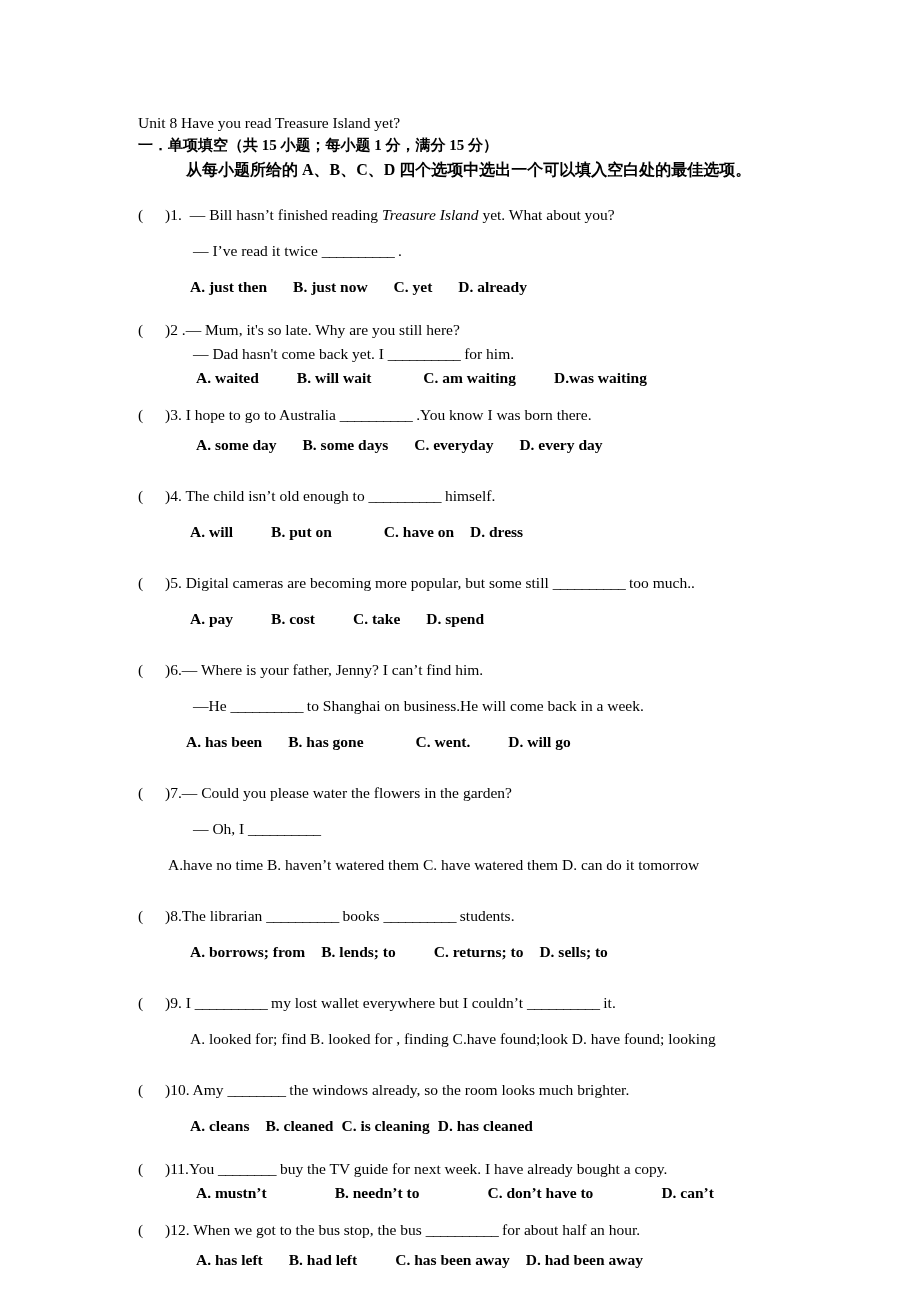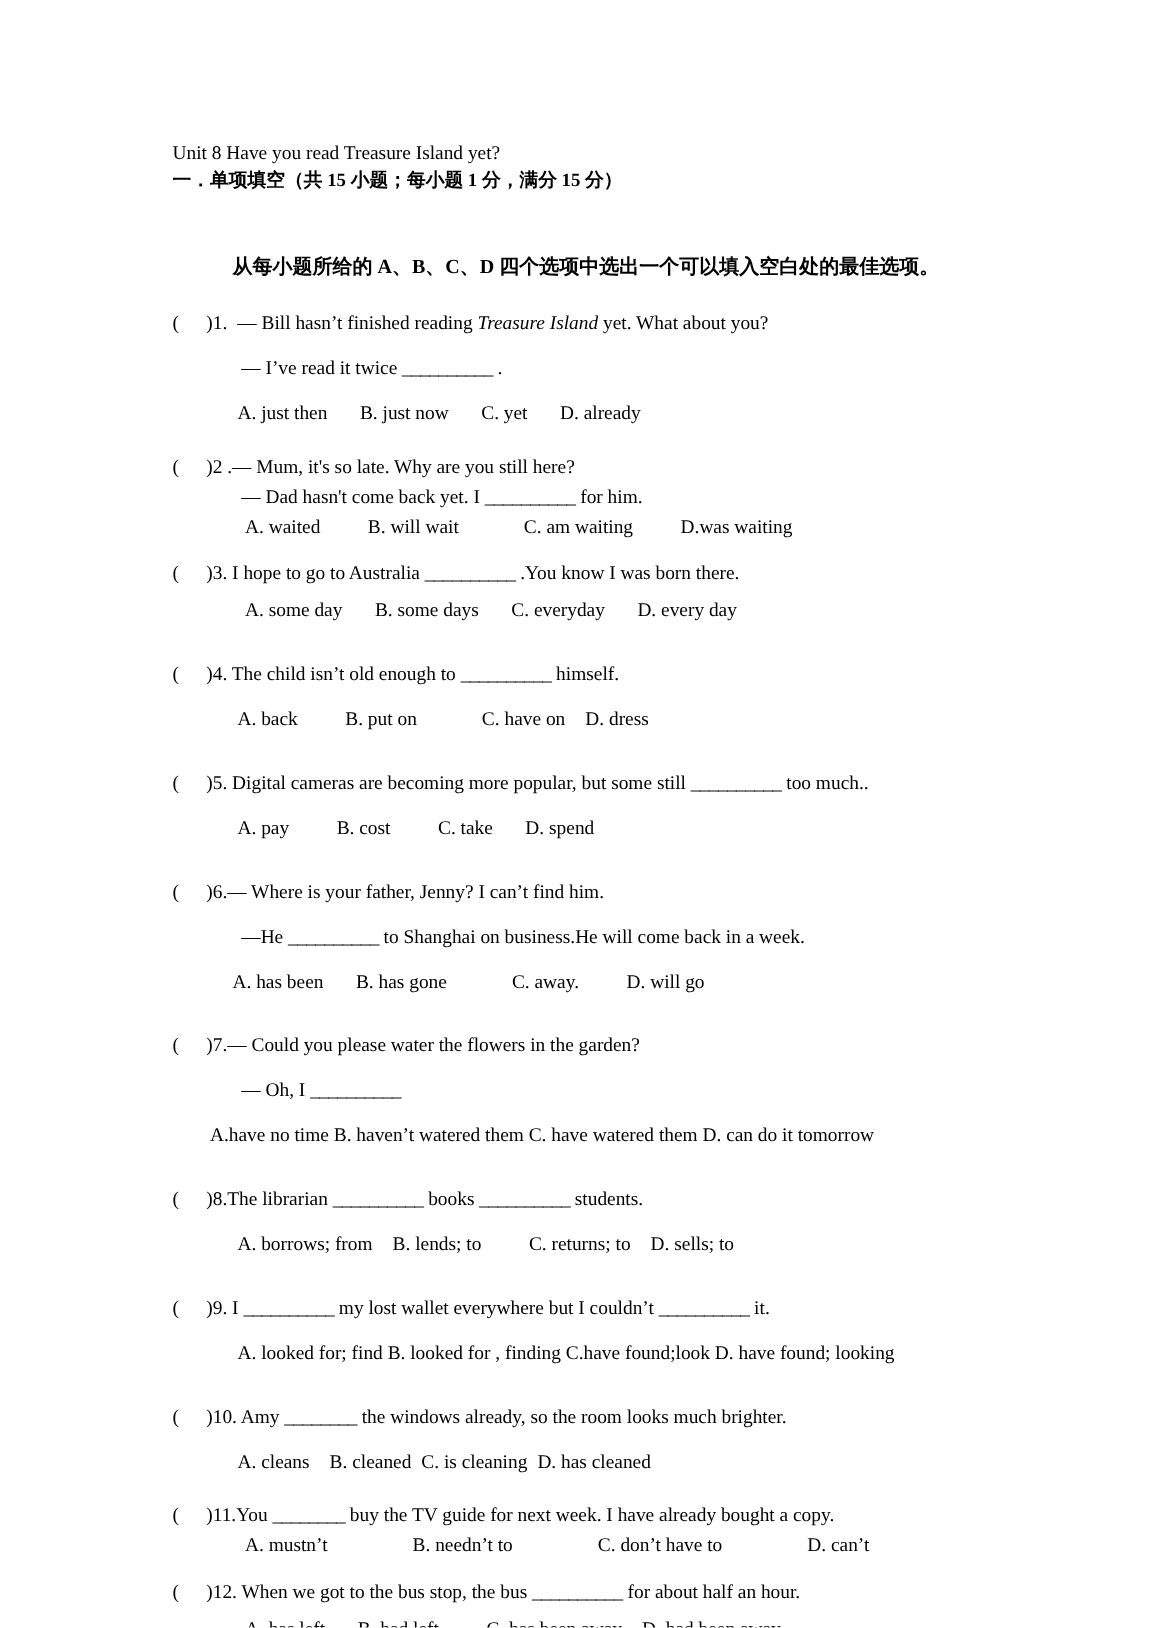--- a/index.html
+++ b/index.html
@@ -40,21 +40,20 @@
     font-weight: bold;
     line-height: 24px;
     white-space: nowrap;
   }
   .section-instruction {
     font-size: 16px;
     font-weight: bold;
     line-height: 25px;
     padding-left: 48px;
     white-space: nowrap;
-    margin-top: 44px;
   }
 
   
   .question {
     font-size: 15.5px;
     margin-top: 15px;
   }
   .question.tight {
     margin-top: 13px;
   }
@@ -68,20 +67,21 @@
   }
   .q-marker {
     display: inline-block;
     width: 27px;
   }
   .q-cont {
     padding-left: 55px;
   }
   .q-opts {
     padding-left: 52px;
+    font-weight: bold;
   }
   .question.tight .q-opts {
     padding-left: 58px;
   }
   .blank {
     letter-spacing: -0.5px;
   }
   .ital {
     font-style: italic;
     text-align: right;
@@ -116,32 +116,32 @@
       <span class="q-line q-opts"><span>A. waited</span><span class="sp sp-4"></span><span>B. will wait</span><span class="sp sp-5"></span><span>C. am waiting</span><span class="sp sp-4"></span><span>D.was waiting</span></span>
     </div>
 
     <div class="question tight">
       <span class="q-line"><span class="q-marker">(</span><span>)</span><span>3.</span><span> I hope to go to Australia </span><span class="blank">__________</span><span> .You know I was born there.</span></span>
       <span class="q-line q-opts" style="line-height:36px"><span>A. some day</span><span class="sp sp-3"></span><span>B. some days</span><span class="sp sp-3"></span><span>C. everyday</span><span class="sp sp-3"></span><span>D. every   day</span></span>
     </div>
 
     <div class="question">
       <span class="q-line"><span class="q-marker">(</span><span>)</span><span>4.</span><span> The child isn’t old enough to </span><span class="blank">__________</span><span>  himself.</span></span>
-      <span class="q-line q-opts"><span>A. back</span><span class="sp sp-4"></span><span>B. put on</span><span class="sp sp-5"></span><span>C. have on</span><span class="sp sp-2"></span><span>D. dress</span></span>
+      <span class="q-line q-opts"><span>A. will</span><span class="sp sp-4"></span><span>B. put on</span><span class="sp sp-5"></span><span>C. have on</span><span class="sp sp-2"></span><span>D. dress</span></span>
     </div>
 
     <div class="question">
       <span class="q-line"><span class="q-marker">(</span><span>)</span><span>5.</span><span> Digital cameras are becoming more popular, but some still </span><span class="blank">__________</span><span> too   much..</span></span>
       <span class="q-line q-opts"><span>A. pay</span><span class="sp sp-4"></span><span>B. cost</span><span class="sp sp-4"></span><span>C. take</span><span class="sp sp-3"></span><span>D. spend</span></span>
     </div>
 
     <div class="question">
       <span class="q-line"><span class="q-marker">(</span><span>)</span><span>6.</span><span>— Where is your father, Jenny? I can’t find him.</span></span>
       <span class="q-line q-cont"><span>—He </span><span class="blank">__________</span><span> to Shanghai on business.He will come back in a week.</span></span>
-      <span class="q-line q-opts" style="padding-left:48px"><span>A. has been</span><span class="sp sp-3"></span><span>B. has gone</span><span class="sp sp-5"></span><span>C. away.</span><span class="sp sp-4"></span><span>D. will go</span></span>
+      <span class="q-line q-opts" style="padding-left:48px"><span>A. has been</span><span class="sp sp-3"></span><span>B. has gone</span><span class="sp sp-5"></span><span>C. went.</span><span class="sp sp-4"></span><span>D. will go</span></span>
     </div>
 
     <div class="question">
       <span class="q-line"><span class="q-marker">(</span><span>)</span><span>7.</span><span>— Could you please water the flowers in the garden?</span></span>
       <span class="q-line q-cont"><span>— Oh, I </span><span class="blank">__________</span></span>
       <span class="q-line" style="padding-left:30px">A.have no time  B. haven’t watered them  C. have watered them  D. can do it tomorrow</span>
     </div>
 
     <div class="question">
       <span class="q-line"><span class="q-marker">(</span><span>)</span><span>8.</span><span>The librarian </span><span class="blank">__________</span><span> books </span><span class="blank">__________</span><span> students.</span></span>

